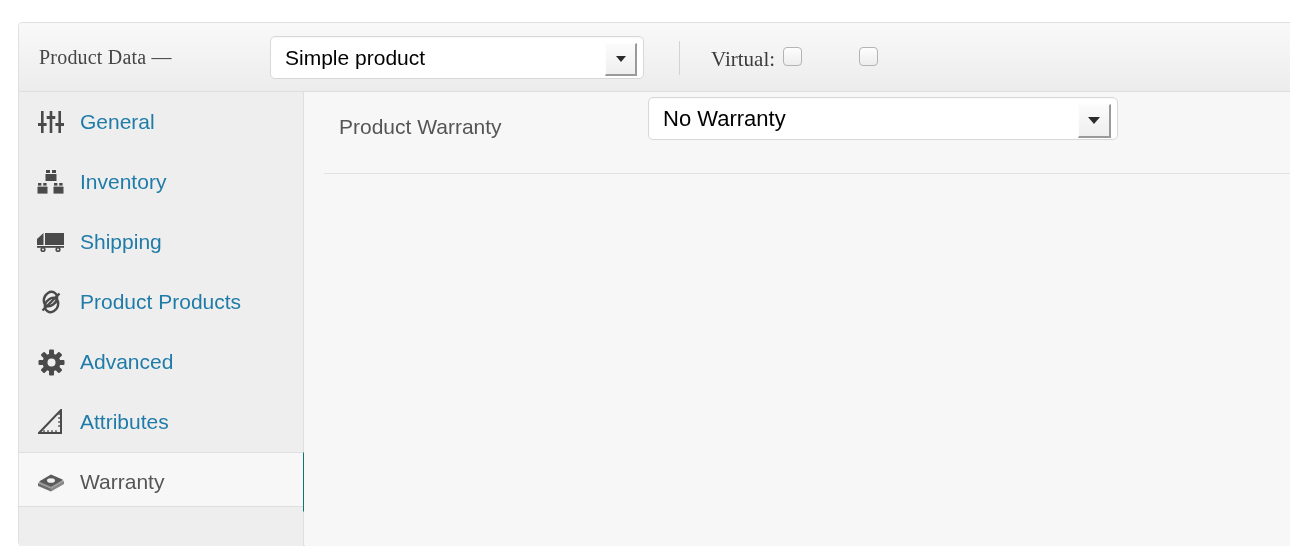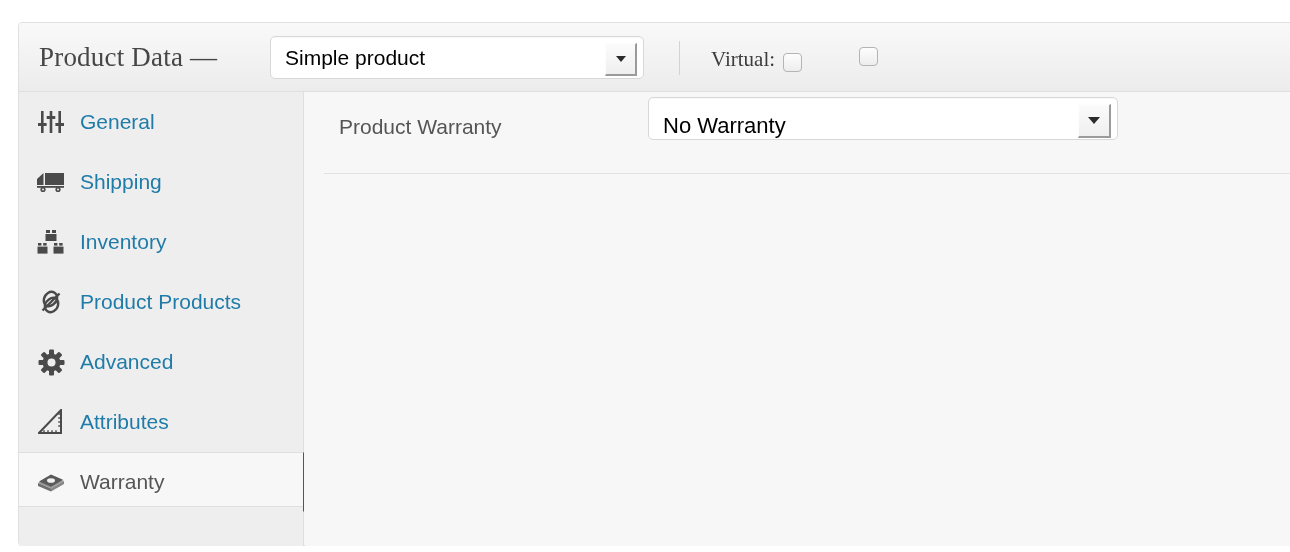--- a/index.html
+++ b/index.html
@@ -36,21 +36,21 @@
     background: linear-gradient(to bottom, #f9f9f9 0%, #ececec 100%);
     border-bottom: 1px solid #dfdfdf;
     border-top-left-radius: 3px;
     display: flex;
     align-items: center;
     padding-left: 20px;
     box-sizing: border-box;
   }
   .panel-title {
     font-family: "Liberation Serif", serif;
-    font-size: 27px;
+    font-size: 20px;
     color: #464646;
     white-space: nowrap;
     letter-spacing: 0.2px;
   }
 
   
   .legacy-select {
     position: relative;
     background: #ffffff;
     border: 1px solid #d8d8d8;
@@ -114,21 +114,21 @@
     position: absolute;
     left: 660px;
     top: 18px;
     width: 1px;
     height: 34px;
     background: #d3d3d3;
   }
   .cb-group {
     position: absolute;
     display: flex;
-    align-items: flex-end;
+    align-items: flex-start;
     gap: 8px;
     top: 24px;
   }
   .cb-label {
     font-family: "Liberation Serif", serif;
     font-size: 21px;
     color: #3c3c3c;
   }
   .cb-box {
     width: 19px;
@@ -225,21 +225,20 @@
     font-size: 21px;
     color: #555555;
     white-space: nowrap;
   }
   .warranty-select {
     position: absolute;
     left: 343px;
     top: 5px;
     width: 470px;
     height: 43px;
-    align-items: flex-end;
   }
   .warranty-select .value {
     font-size: 22px;
     padding-left: 14px;
   }
   .warranty-select .arrow-box {
     right: 6px;
     top: 6px;
     width: 30px;
     height: 31px;
@@ -294,37 +293,20 @@
               <rect x="3" y="0" width="2.6" height="22"></rect>
               <rect x="11.7" y="0" width="2.6" height="22"></rect>
               <rect x="20.4" y="0" width="2.6" height="22"></rect>
               <rect x="0" y="12" width="8.6" height="3"></rect>
               <rect x="8.7" y="5" width="8.6" height="3"></rect>
               <rect x="17.4" y="12" width="8.6" height="3"></rect>
             </g>
           </svg>
         </span>
         <span class="tab-label">General</span>
-      </li>
-
-      <li class="tab">
-        <span class="tab-icon">
-          <svg width="30" height="22" viewBox="0 0 30 22">
-            <g fill="#4a4a4a">
-              <rect x="9" y="2" width="19" height="12"></rect>
-              <path d="M1 8 L7.5 2 L7.5 14 L1 14 Z"></path>
-              <rect x="1" y="15" width="27" height="1.8"></rect>
-              <circle cx="7" cy="18.5" r="2.6"></circle>
-              <circle cx="22" cy="18.5" r="2.6"></circle>
-            </g>
-            <circle cx="7" cy="18.5" r="1" fill="#eeeeee"></circle>
-            <circle cx="22" cy="18.5" r="1" fill="#eeeeee"></circle>
-          </svg>
-        </span>
-        <span class="tab-label">Shipping</span>
       </li>
 
       <li class="tab">
         <span class="tab-icon">
           <svg width="28" height="25" viewBox="0 0 28 25">
             <g fill="#4a4a4a">
               <rect x="9" y="0" width="4" height="3"></rect>
               <rect x="15" y="0" width="4" height="3"></rect>
               <rect x="8.5" y="4" width="11" height="7"></rect>
               <rect x="1" y="13" width="3.4" height="2.6"></rect>
@@ -334,20 +316,37 @@
               <rect x="22.2" y="13" width="3.4" height="2.6"></rect>
               <rect x="16.5" y="16.6" width="10" height="7"></rect>
             </g>
           </svg>
         </span>
         <span class="tab-label">Inventory</span>
       </li>
 
       <li class="tab">
         <span class="tab-icon">
+          <svg width="30" height="22" viewBox="0 0 30 22">
+            <g fill="#4a4a4a">
+              <rect x="9" y="2" width="19" height="12"></rect>
+              <path d="M1 8 L7.5 2 L7.5 14 L1 14 Z"></path>
+              <rect x="1" y="15" width="27" height="1.8"></rect>
+              <circle cx="7" cy="18.5" r="2.6"></circle>
+              <circle cx="22" cy="18.5" r="2.6"></circle>
+            </g>
+            <circle cx="7" cy="18.5" r="1" fill="#eeeeee"></circle>
+            <circle cx="22" cy="18.5" r="1" fill="#eeeeee"></circle>
+          </svg>
+        </span>
+        <span class="tab-label">Shipping</span>
+      </li>
+
+      <li class="tab">
+        <span class="tab-icon">
           <svg width="26" height="26" viewBox="0 0 26 26">
             <g fill="none" stroke="#4a4a4a" stroke-width="2.4">
               <path d="M8.5 17.5 C4 13 5.5 7 10 4 C14.5 1 20 4.5 19 10 C18.2 14.5 13 18 9 17"></path>
               <path d="M17.5 8.5 C22 13 20.5 19 16 22 C11.5 25 6 21.5 7 16 C7.8 11.5 13 8 17 9"></path>
               <line x1="4.5" y1="21.5" x2="21.5" y2="4.5"></line>
             </g>
           </svg>
         </span>
         <span class="tab-label">Product Products</span>
       </li>

